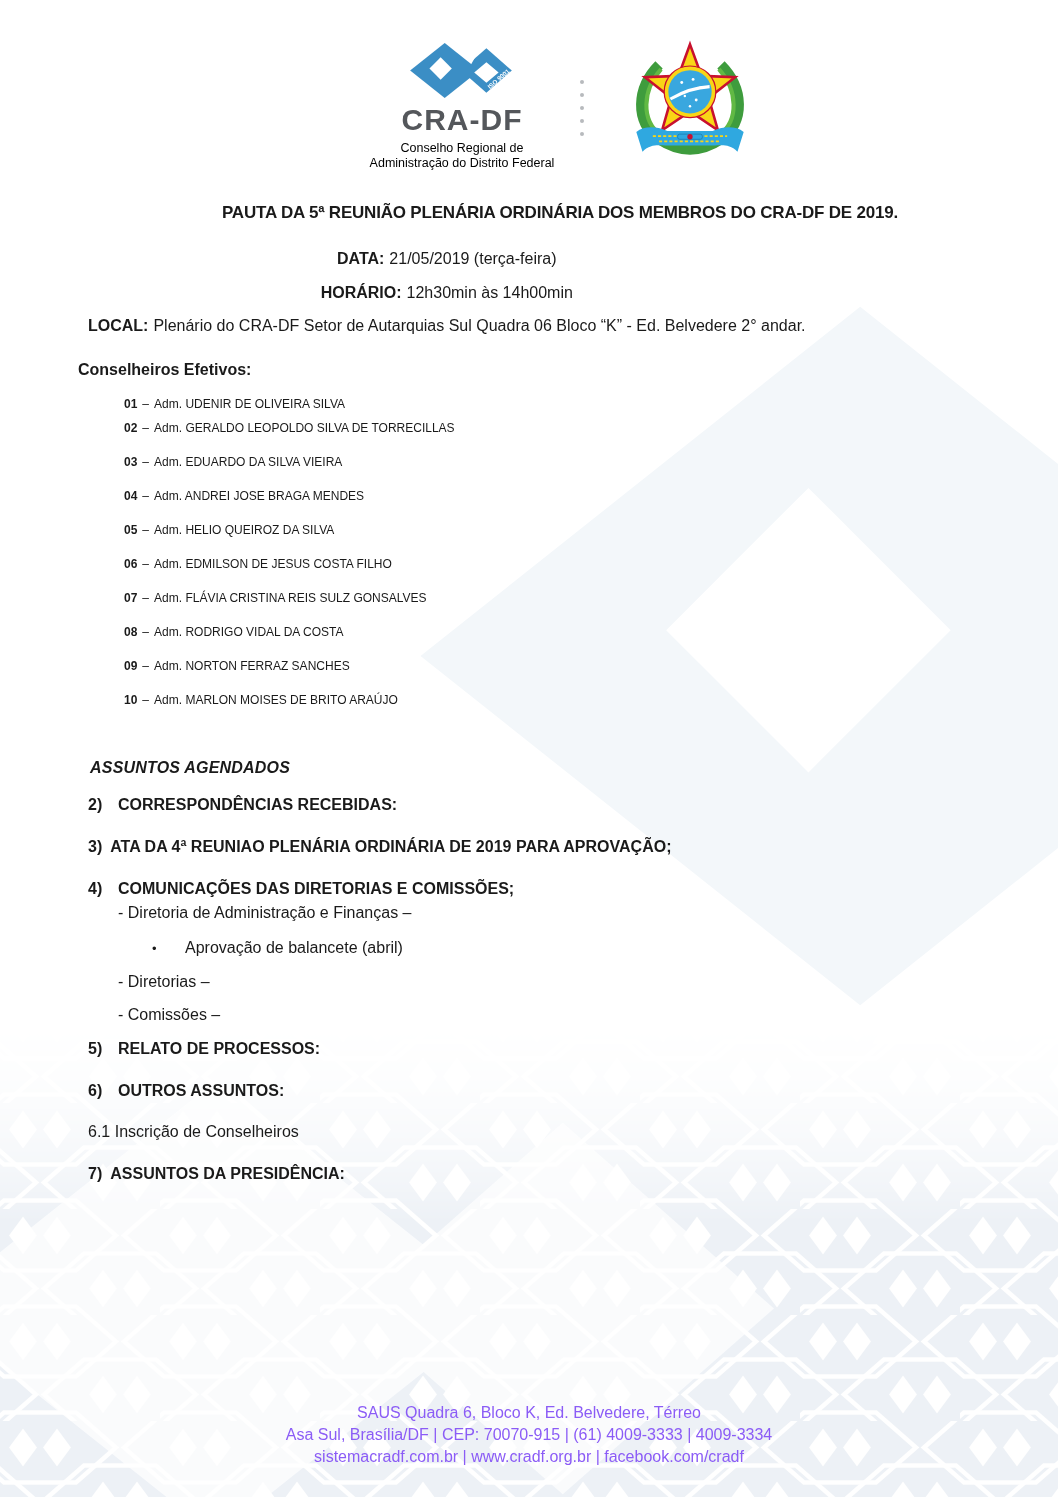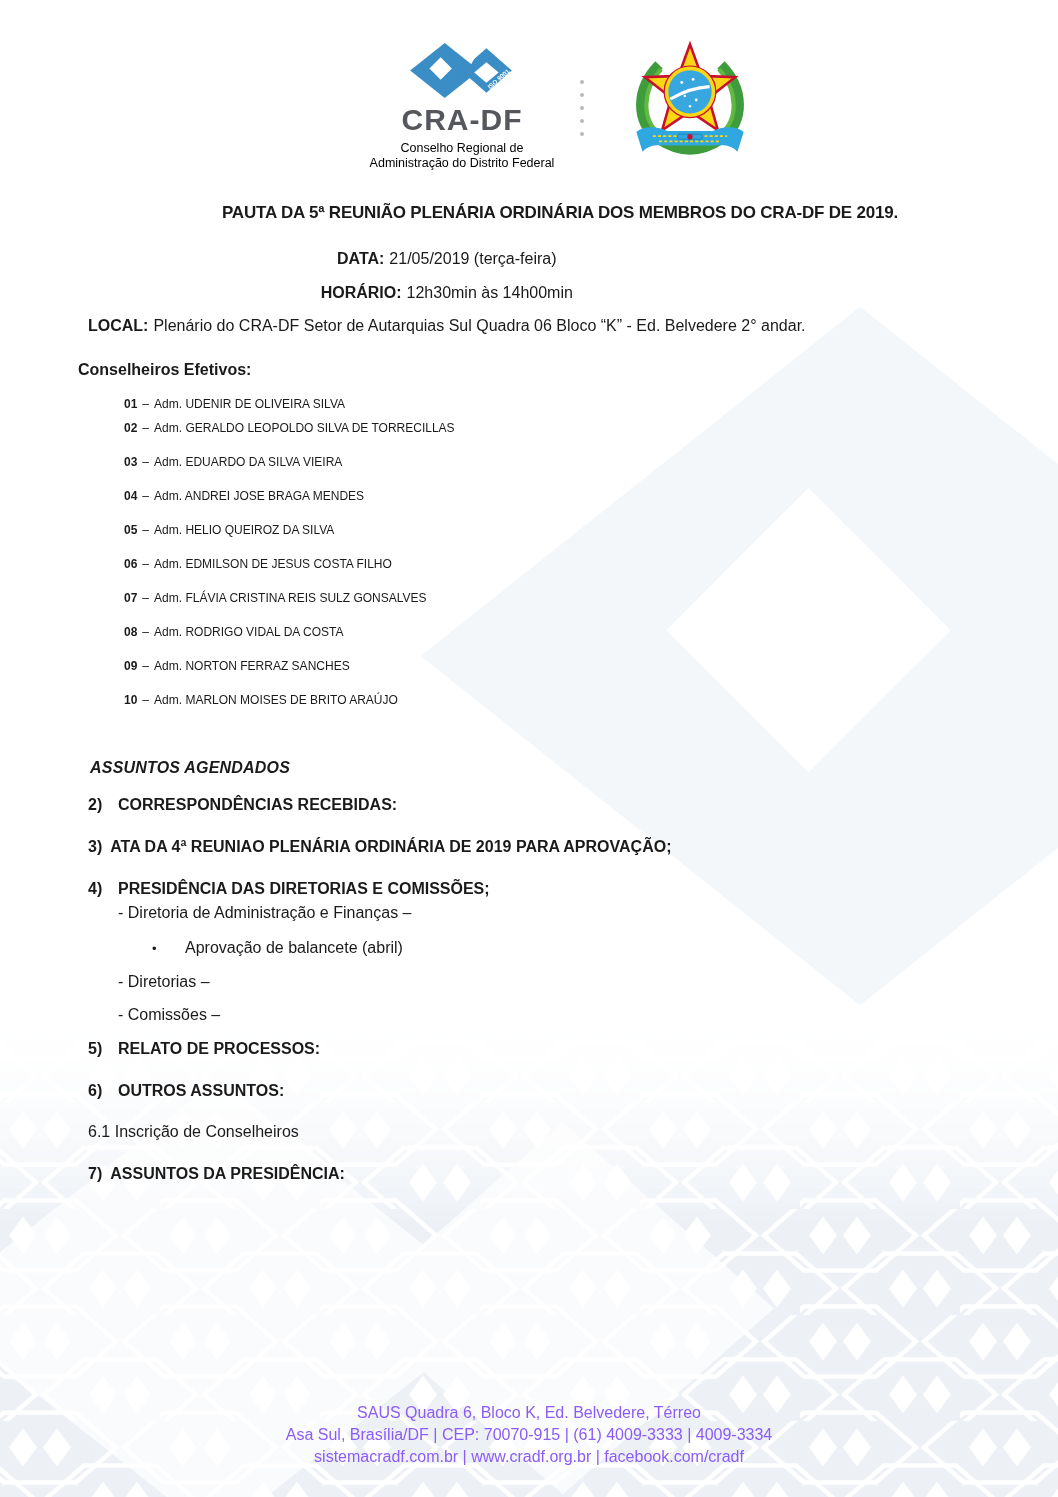--- a/index.html
+++ b/index.html
@@ -177,21 +177,21 @@
       <div class="member"><span class="num">07</span><span class="sep">–</span><span>Adm. FLÁVIA CRISTINA REIS SULZ GONSALVES</span></div>
       <div class="member"><span class="num">08</span><span class="sep">–</span><span>Adm. RODRIGO VIDAL DA COSTA</span></div>
       <div class="member"><span class="num">09</span><span class="sep">–</span><span>Adm. NORTON FERRAZ SANCHES</span></div>
       <div class="member"><span class="num">10</span><span class="sep">–</span><span>Adm. MARLON MOISES DE BRITO ARAÚJO</span></div>
     </div>
 
   <div class="agenda-heading">ASSUNTOS AGENDADOS</div>
   <div class="agenda">
       <div class="row item"><span class="num">2)</span><span class="txt">CORRESPONDÊNCIAS RECEBIDAS:</span></div>
       <div class="row inline"><span class="num">3)</span><span class="txt">ATA DA 4ª REUNIAO PLENÁRIA ORDINÁRIA DE 2019 PARA APROVAÇÃO;</span></div>
-      <div class="row item"><span class="num">4)</span><span class="txt">PRESIDÊNCIA DAS DIRETORIAS E COMISSÕES;</span></div>
+      <div class="row item"><span class="num">4)</span><span class="txt">COMUNICAÇÕES DAS DIRETORIAS E COMISSÕES;</span></div>
       <div class="row sub"><span class="txt">- Diretoria de Administração e Finanças –</span></div>
       <div class="row bullet"><span class="glyph">•</span><span class="txt">Aprovação de balancete (abril)</span></div>
       <div class="row sub"><span class="txt">- Diretorias –</span></div>
       <div class="row sub"><span class="txt">- Comissões –</span></div>
       <div class="row item"><span class="num">5)</span><span class="txt">RELATO DE PROCESSOS:</span></div>
       <div class="row item"><span class="num">6)</span><span class="txt">OUTROS ASSUNTOS:</span></div>
       <div class="row plain"><span class="txt">6.1 Inscrição de Conselheiros</span></div>
       <div class="row inline"><span class="num">7)</span><span class="txt">ASSUNTOS DA PRESIDÊNCIA:</span></div>
     </div>
 

